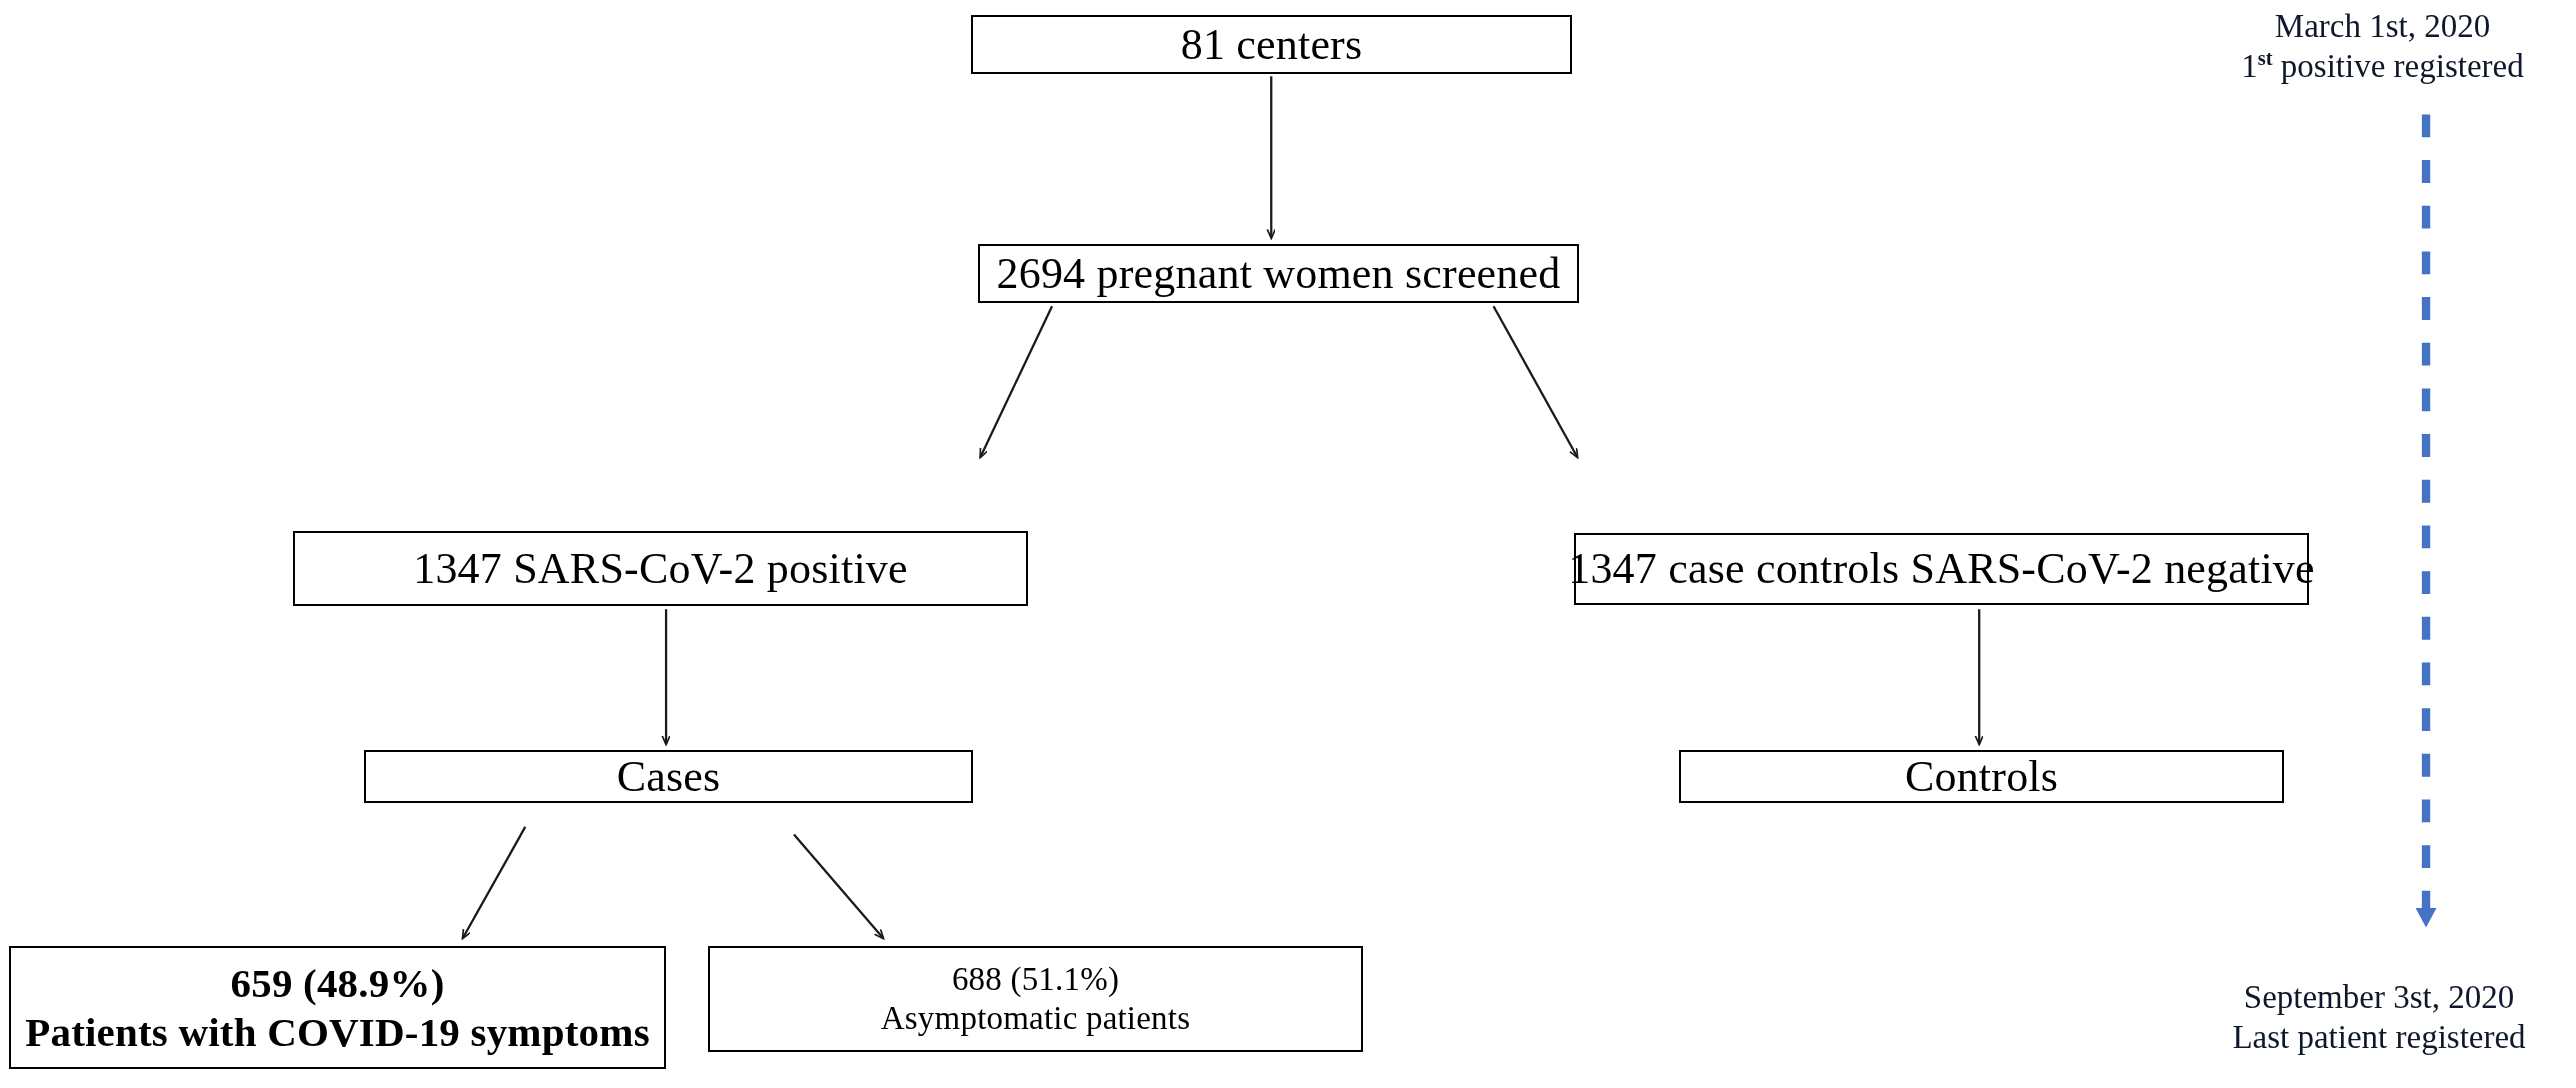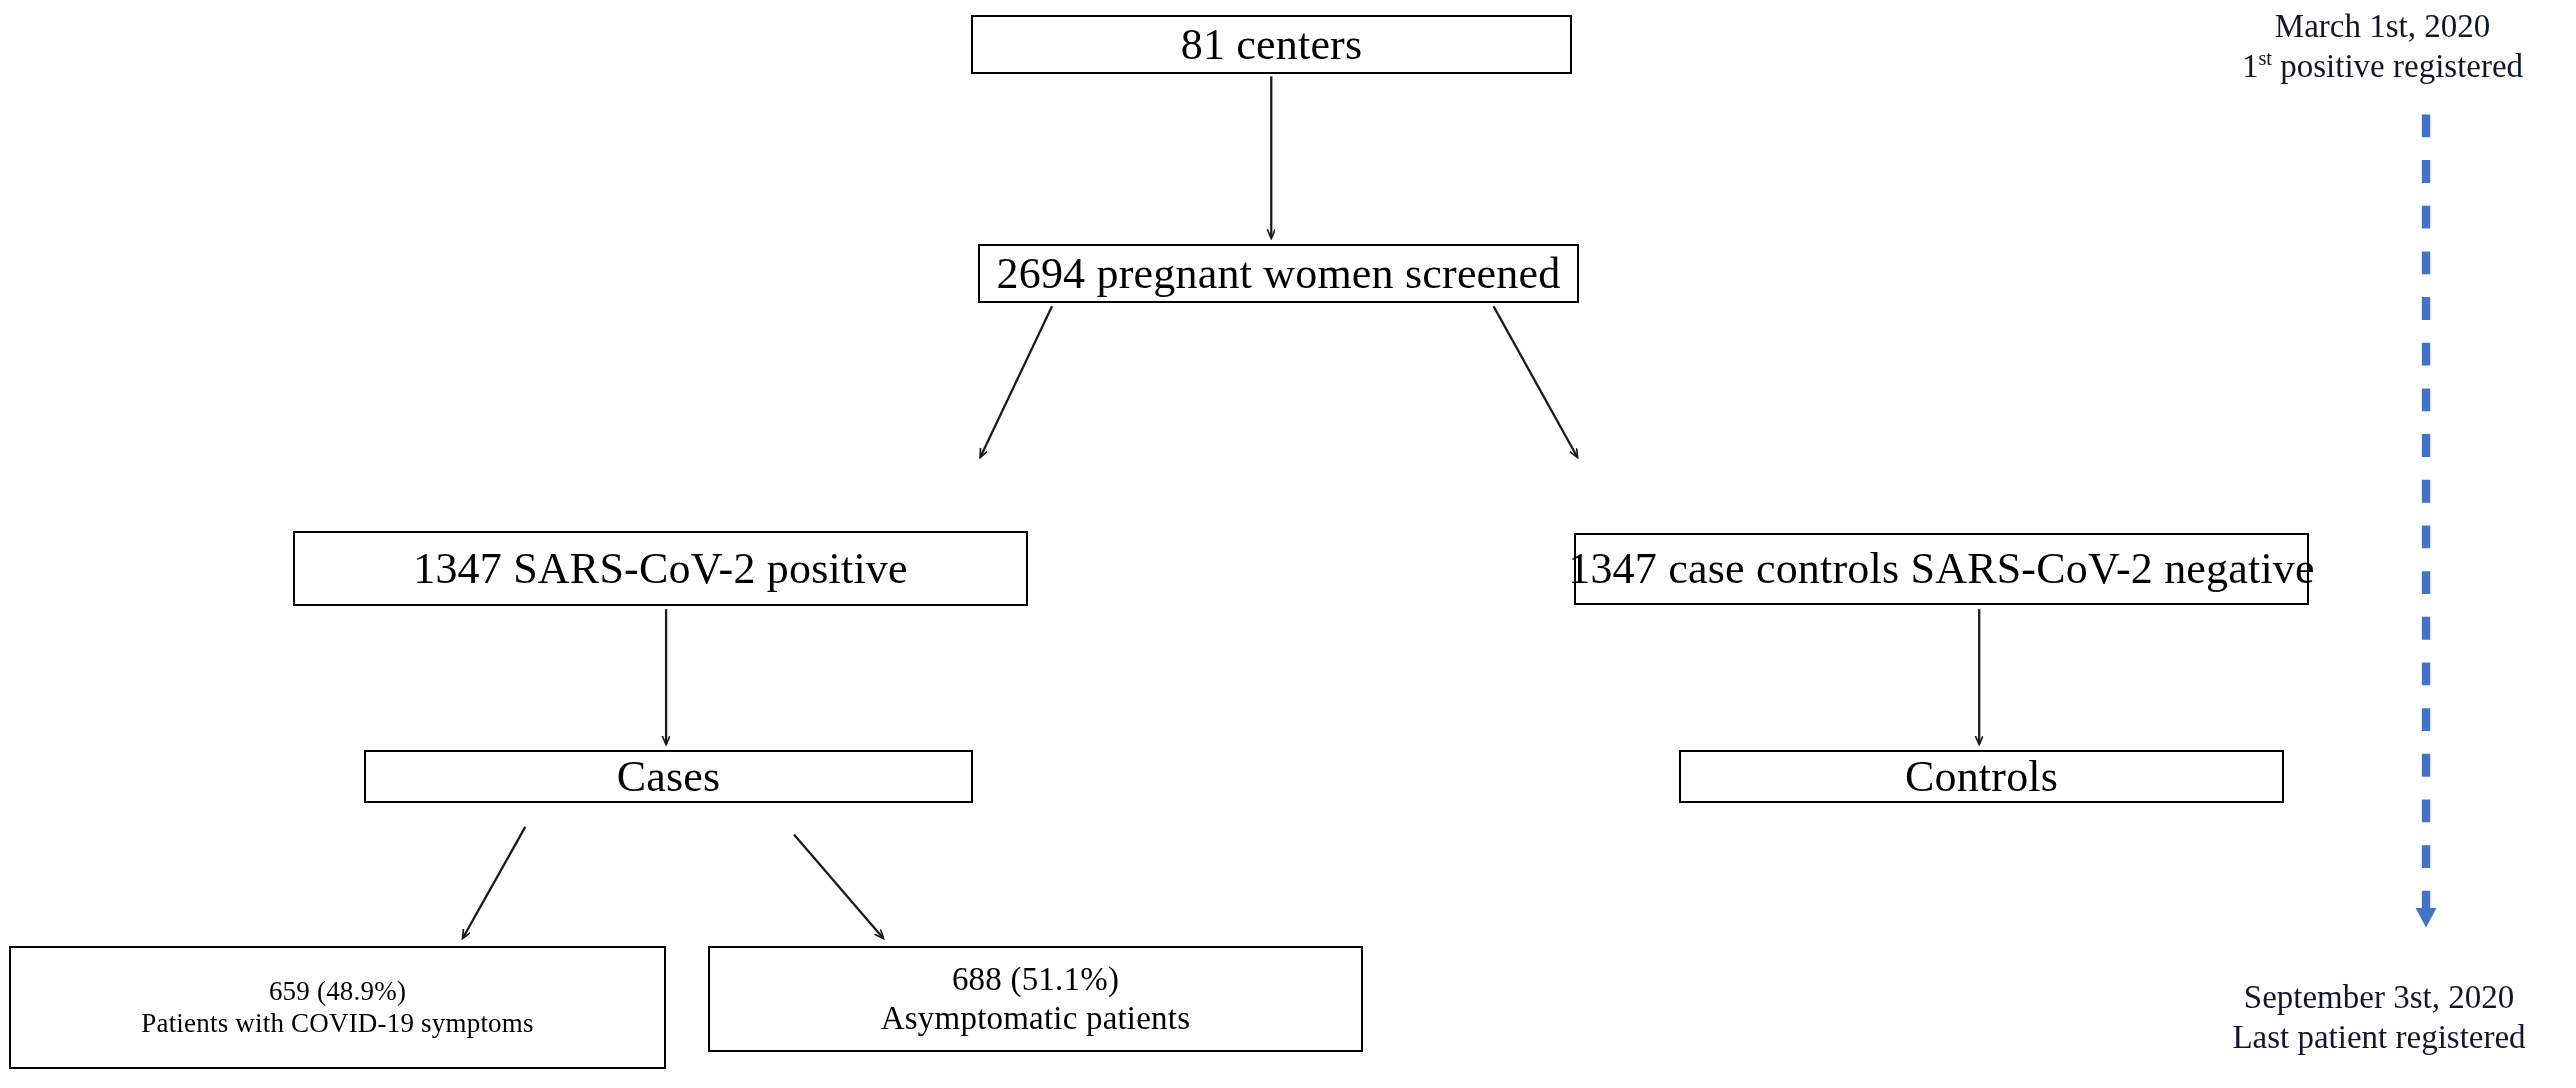--- a/index.html
+++ b/index.html
@@ -32,21 +32,21 @@
     padding: 1.5px 6px;
   }
   .node .line { display: block; white-space: nowrap; }
 
   .n-centers      { left: 971px; top:   15px; width: 601px; height:  59px; }
   .n-screened     { left: 978px; top:  244px; width: 601px; height:  59px; }
   .n-positive     { left:  293px; top:  531px; width: 735px; height:  75px; }
   .n-negative     { left: 1574px; top:  533px; width: 735px; height:  72px; }
   .n-cases        { left:  364px; top:  750px; width: 609px; height:  53px; }
   .n-controls     { left: 1679px; top:  750px; width: 605px; height:  53px; }
-  .n-symptomatic  { left:   9px; top: 946px; width: 657px; height: 123px; font-size: 27px; }
+  .n-symptomatic  { left:   9px; top: 946px; width: 657px; height: 123px; font-size: 41px; font-weight: bold; }
   .n-asymptomatic { left:  708px; top: 946px; width: 655px; height: 106px; font-size: 33px; text-align: right; }
 
   svg.connectors {
     position: absolute;
     left: 0; top: 0;
     width: 2576px;
     height: 1089px;
     pointer-events: none;
   }
 
@@ -54,21 +54,21 @@
     position: absolute;
     text-align: center;
     font-size: 33px;
     line-height: 1.22;
     white-space: nowrap;
     color: #0f172a;
   }
   .tl-top    { left: 2192px; top:   6px; width: 381px; }
   .tl-bottom { left: 2185px; top: 977px; width: 388px; }
   .tl-label .line { display: block; }
-  sup { font-size: 0.62em; vertical-align: super; line-height: 0; }
+  sup { font-size: 0.62em; vertical-align: super; line-height: 0; font-weight: bold; }
 </style>
 </head>
 <body>
 
 <div id="root">
 
   <svg class="connectors" viewBox="0 0 3384 1430" xmlns="http://www.w3.org/2000/svg">
     <defs>
       <marker id="ah" markerWidth="14" markerHeight="14" refX="11" refY="5.2" orient="auto" markerUnits="userSpaceOnUse">
         <path d="M0,0 L12,5.2 L0,10.4" fill="none" stroke="#1a1a1a" stroke-width="2.2"></path>

